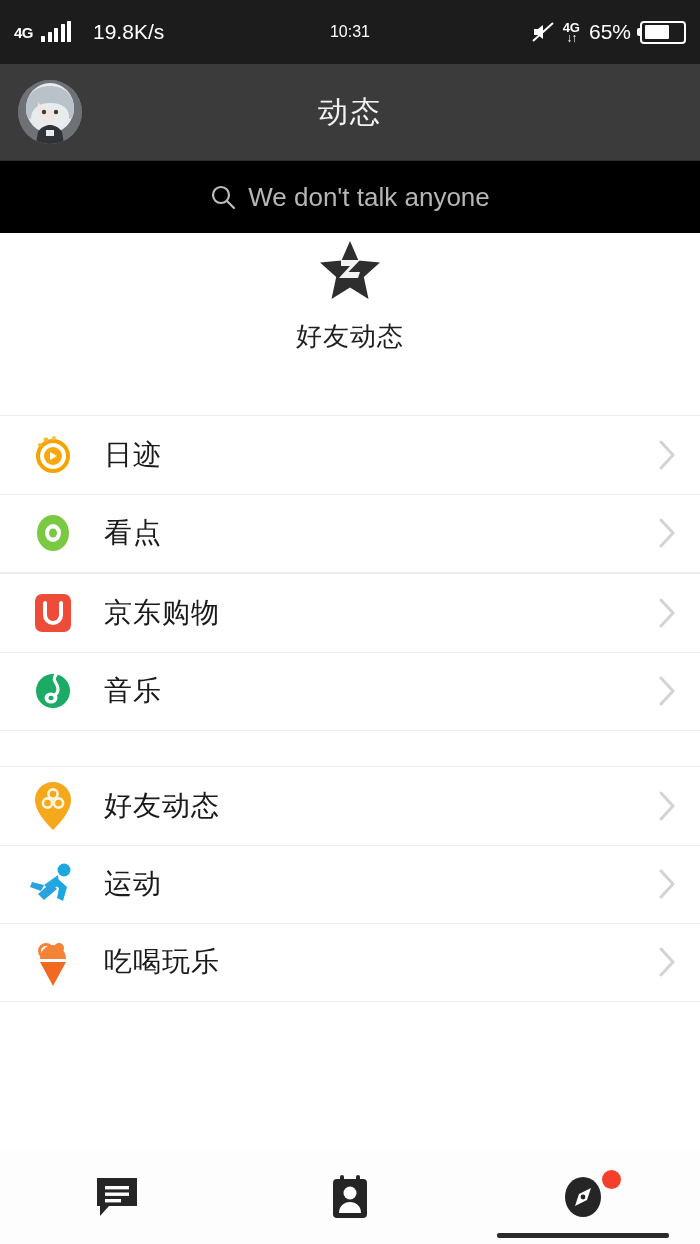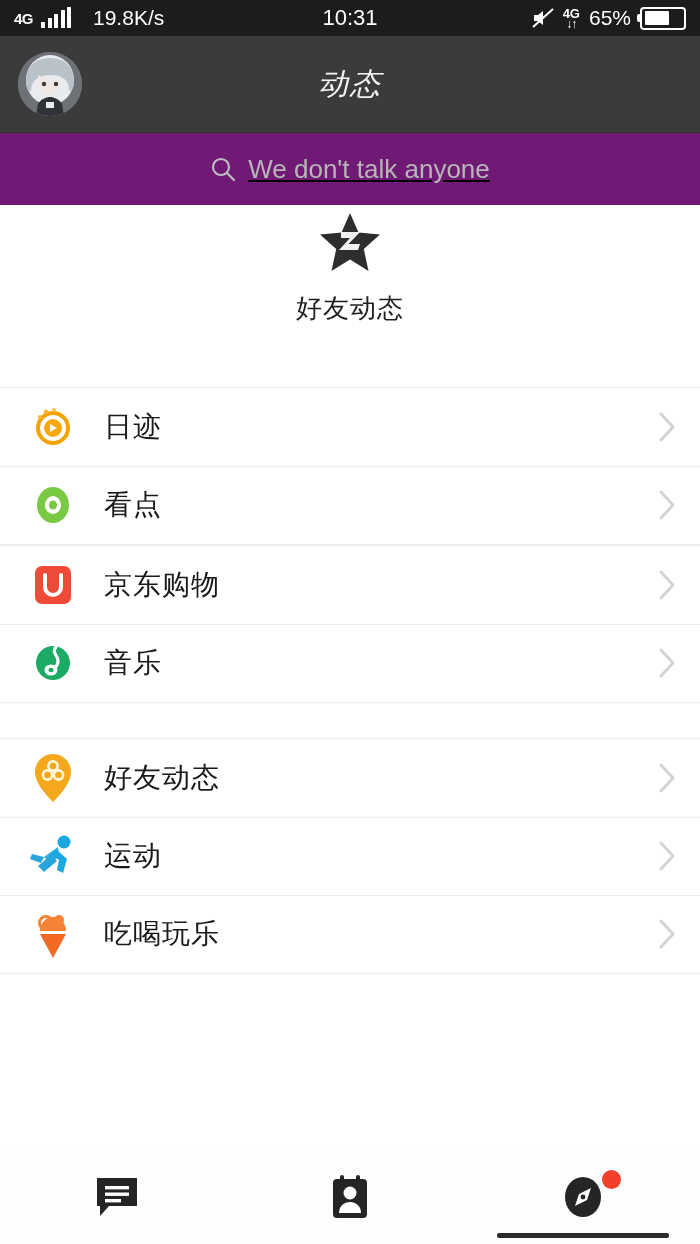--- a/index.html
+++ b/index.html
@@ -6,73 +6,73 @@
   html,body { width:700px; height:1244px; }
   body {
     font-family:"Liberation Sans","DejaVu Sans",sans-serif;
     background:#ffffff;
     overflow:hidden;
   }
   .phone { position:relative; width:700px; height:1244px; background:#fff; }
 
   
   .statusbar{
-    height:36px; background:#1c1c1c; color:#fff;
+    height:64px; background:#1c1c1c; color:#fff;
     display:flex; align-items:center; padding:0 14px;
     font-size:21px; position:relative;
   }
   .sb-left{ display:flex; align-items:center; gap:8px; }
   .sb-4g{ font-size:15px; font-weight:bold; letter-spacing:-0.5px; }
   .bars{ display:flex; align-items:flex-end; gap:2.5px; height:20px; }
   .bars i{ width:4px; background:#fff; display:block; border-radius:.5px; }
   .bars i:nth-child(1){height:6px}
   .bars i:nth-child(2){height:10px}
   .bars i:nth-child(3){height:14px}
   .bars i:nth-child(4){height:18px}
   .bars i:nth-child(5){height:21px}
   .sb-speed{ font-size:21px; margin-left:14px; }
   .sb-clock{
     position:absolute; left:0; right:0; text-align:center;
-    font-size:22px; pointer-events:none;
+    font-size:16px; pointer-events:none;
   }
   .sb-right{ margin-left:auto; display:flex; align-items:center; gap:9px; z-index:2;}
   .mute-ic{ width:22px; height:20px; position:relative; }
   .g4-arrows{ display:flex; flex-direction:column; align-items:center; line-height:1; }
   .g4-arrows .lbl{ font-size:13px; font-weight:bold; }
   .g4-arrows .arr{ font-size:12px; letter-spacing:-1px; margin-top:-2px;}
   .sb-pct{ font-size:21px; }
   .batt{
     width:46px; height:23px; border:2.5px solid #fff; border-radius:4px;
     position:relative; display:flex; align-items:center; padding:2.5px;
   }
   .batt:before{
     content:""; position:absolute; left:-5px; top:50%; transform:translateY(-50%);
     width:4px; height:8px; background:#fff; border-radius:2px 0 0 2px;
   }
   .batt-fill{ height:100%; background:#fff; border-radius:1px; }
 
   
   .header{
     height:97px; background:#3b3b3b; display:flex; align-items:center;
-    position:relative; border-bottom:1px solid #2e2e2e;font-style:italic;
+    position:relative; border-bottom:1px solid #2e2e2e;
   }
   .avatar{
     width:64px; height:64px; border-radius:50%; margin-left:18px;
     overflow:hidden; flex:none; background:#6d6f72;
   }
   .avatar svg{ display:block; }
   .header-title{
     position:absolute; left:0; right:0; text-align:center;
     color:#f2f2f2; font-size:30px; letter-spacing:2px; pointer-events:none;
   }
 
   
   .searchbar{
     height:72px; display:flex; align-items:center; justify-content:center;
-    gap:12px; background:#701a75;text-decoration:underline;
+    gap:12px; background:#000000;
   }
   .search-ic{ width:26px; height:26px; }
   .search-ph{ color:#b6b6b6; font-size:26px; }
 
   
   .feature{
     padding-top:6px; padding-bottom:16px;
     display:flex; flex-direction:column; align-items:center; background:#fff;
   }
   .feature-ic{ width:66px; height:64px; }

